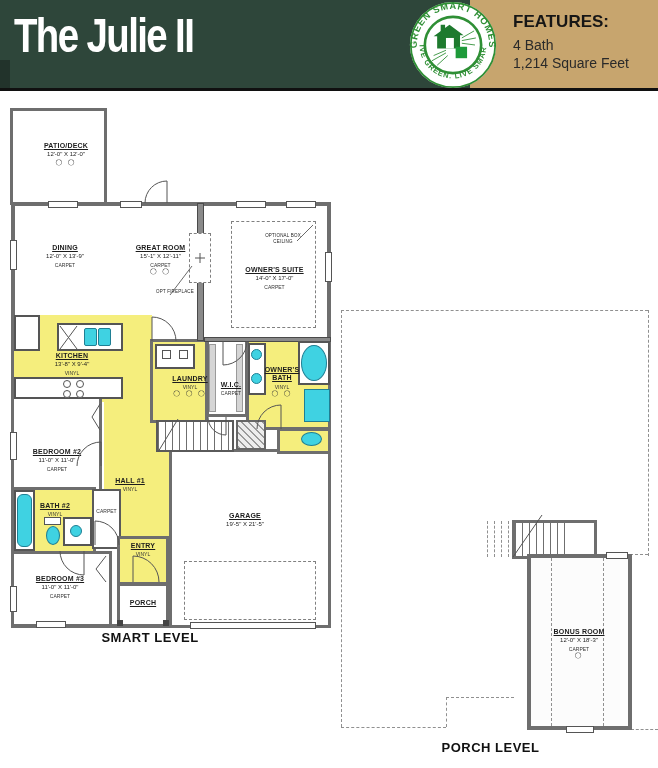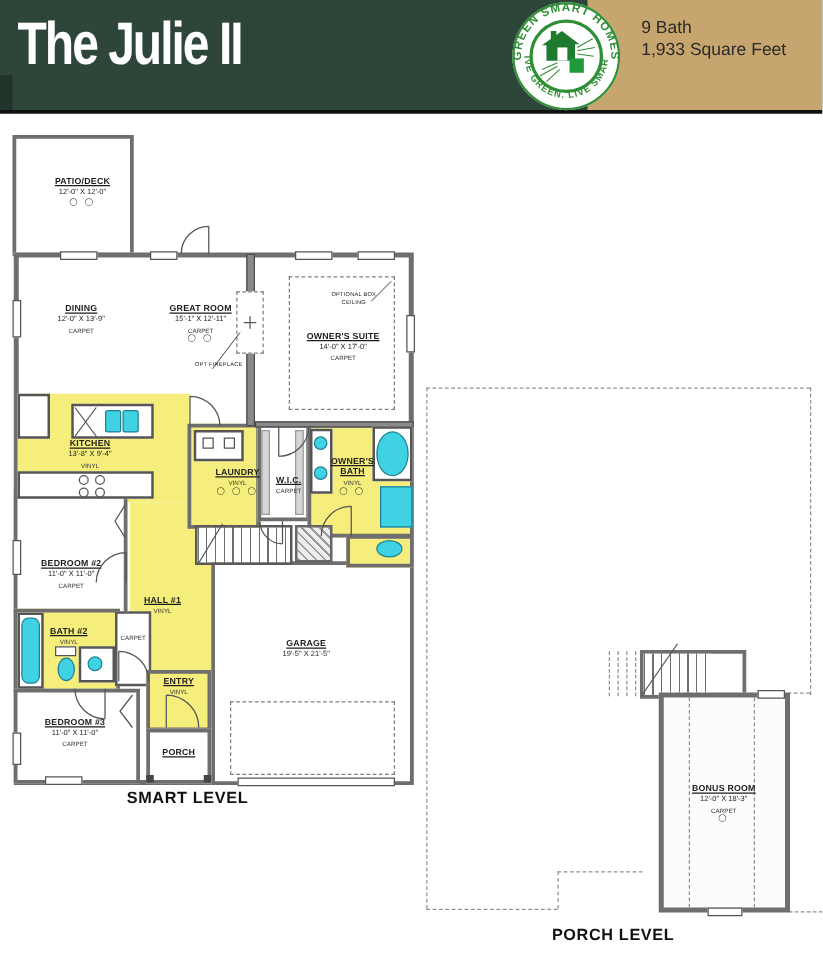--- a/index.html
+++ b/index.html
@@ -54,22 +54,23 @@
 
 <div class="page">
 
   <div class="hdr-green"></div>
   <div class="hdr-tan"></div>
   <div class="hdr-line"></div>
   <h1 class="plan-title">The Julie II</h1>
   <div class="corner-mark"></div>
 
   <div class="features">
-    <div class="fi">9 Bath</div>
-    <div class="fi">1,933 Square Feet</div>
+    <div class="fh">FEATURES:</div>
+    <div class="fi">4 Bath</div>
+    <div class="fi">1,214 Square Feet</div>
   </div>
 
   <svg class="logo" width="88" height="88" viewBox="0 0 100 100">
     <circle cx="50" cy="50" r="49" fill="#ffffff"></circle>
     <circle cx="50" cy="50" r="48" fill="none" stroke="#2f8f35" stroke-width="2"></circle>
     <circle cx="50" cy="50" r="32" fill="#ffffff" stroke="#2f8f35" stroke-width="3"></circle>
     <defs>
       <path id="arcT" d="M 9,50 A 41,41 0 0 1 91,50"></path>
       <path id="arcB" d="M 12,50 A 38,38 0 0 0 88,50"></path>
     </defs>

